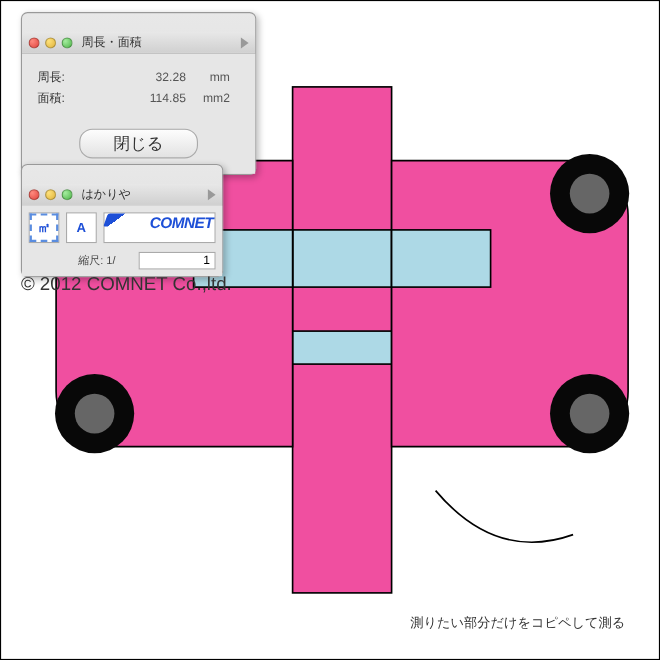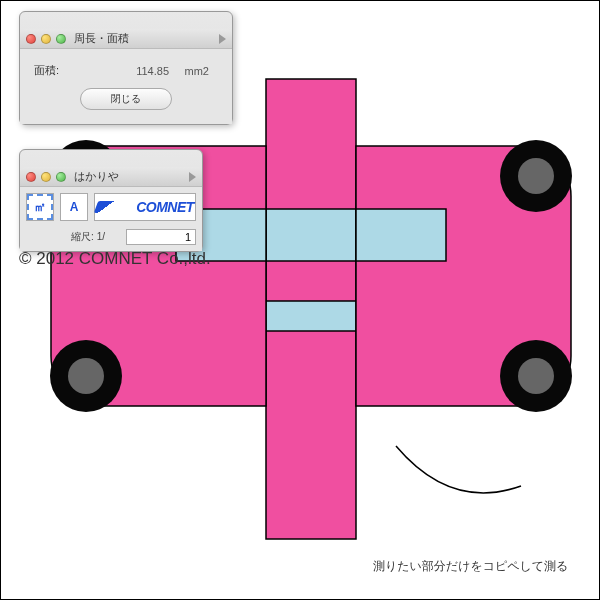--- a/index.html
+++ b/index.html
@@ -66,26 +66,26 @@
     .row {
       display: flex;
       align-items: center;
       margin: 4px 0;
     }
     .row .label { width: 55px; color: #333; }
     .row .value { width: 80px; text-align: right; color: #555; }
     .row .unit { width: 40px; text-align: right; color: #555; }
     .close-btn {
       display: block;
-      margin: 10px auto 4px;
+      margin: 20px auto 4px;
       padding: 3px 30px;
       border-radius: 12px;
       background: linear-gradient(#fdfdfd, #e2e2e2);
       border: 1px solid #aaa;
-      font-size: 10px;
+      font-size: 15px;
       color: #333;
       cursor: pointer;
     }
     #panel1 { left: 18px; top: 10px; width: 214px; }
     #panel2 { left: 18px; top: 148px; width: 184px; }
     .tool-row {
       display: flex;
       align-items: center;
       gap: 6px;
       padding: 6px;
@@ -101,21 +101,20 @@
       font-weight: bold;
       font-size: 12px;
     }
     .tool-btn.sel { outline: 2px dashed #5a8de0; outline-offset: -3px; }
     .logo {
       flex: 1;
       border: 1px solid #aaa;
       background: #fff;
       height: 28px;
       display: flex;
-      align-items: center;
       justify-content: center;
       gap: 20px;
       font-weight: bold;
       font-style: italic;
       color: #1d4fd7;
       font-size: 14px;
       letter-spacing: -0.5px;
     }
     .logo .swoosh {
       display: inline-block;
@@ -193,20 +192,25 @@
   <div class="panel-titlebar">
     <div class="traffic">
       <span class="dot-red"></span>
       <span class="dot-yellow"></span>
       <span class="dot-green"></span>
     </div>
     <div class="panel-title">周長・面積</div>
     <div class="chevron"></div>
   </div>
   <div class="panel-body">
+    <div class="row">
+      <span class="label">周長:</span>
+      <span class="value">32.28</span>
+      <span class="unit">mm</span>
+    </div>
     <div class="row">
       <span class="label">面積:</span>
       <span class="value">114.85</span>
       <span class="unit">mm2</span>
     </div>
     <button class="close-btn">閉じる</button>
   </div>
 </div>
 
 <div id="panel2" class="panel">

